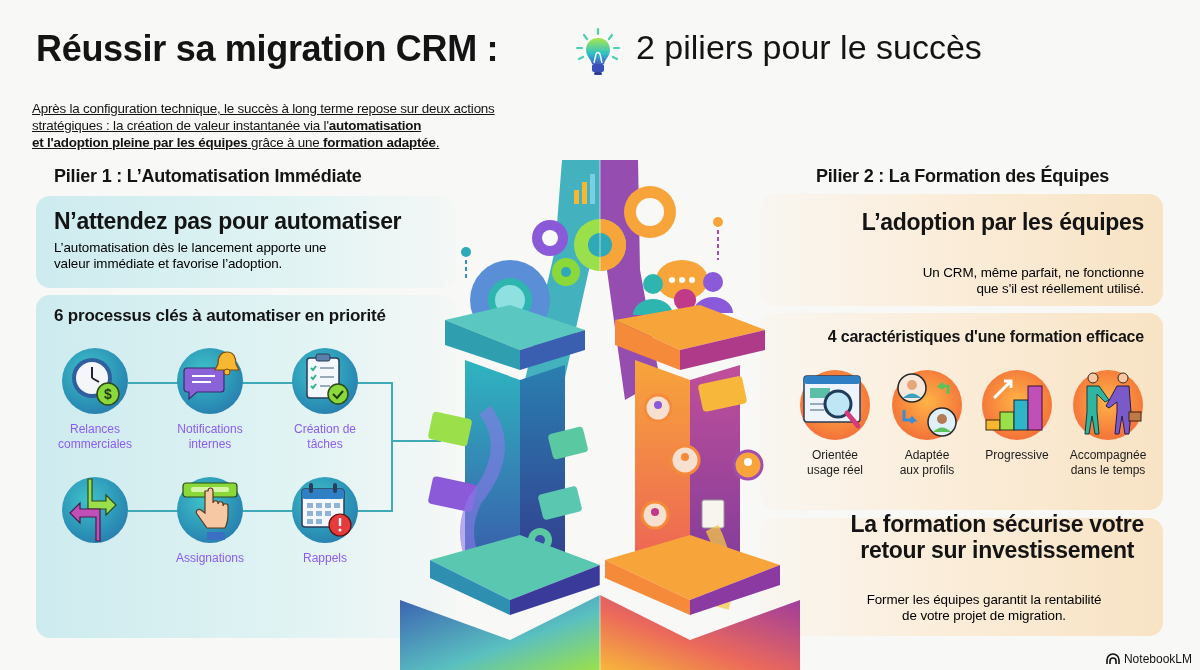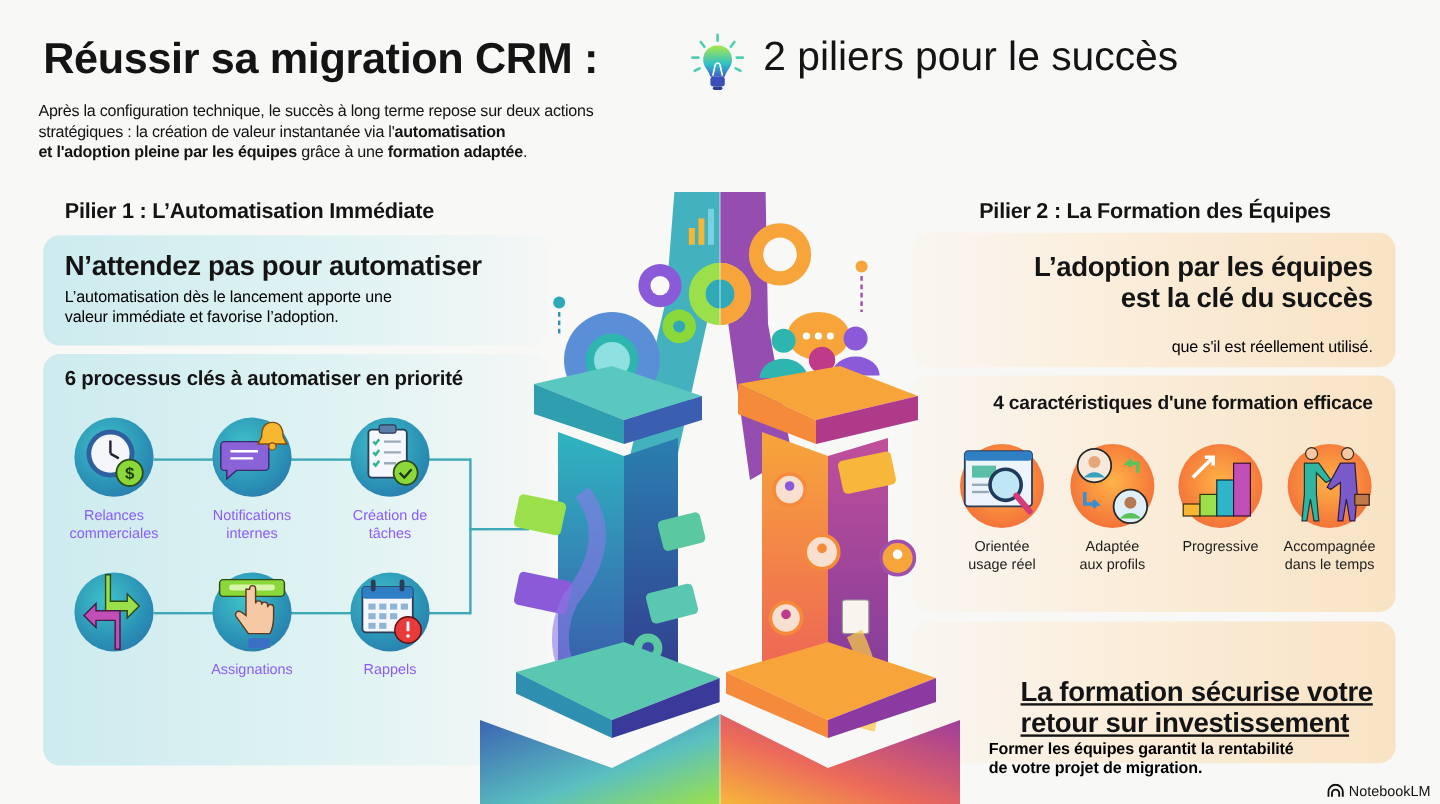--- a/index.html
+++ b/index.html
@@ -3,21 +3,21 @@
 <meta charset="utf-8">
 <style>
   * { box-sizing: border-box; margin: 0; padding: 0; }
   html, body { width: 1200px; height: 670px; overflow: hidden; }
   body { background: #f8f8f6; font-family: "Liberation Sans", sans-serif; color: #141414; position: relative; }
 
   .title { position: absolute; left: 36px; top: 28px; font-size: 36px; font-weight: 700; letter-spacing: -0.3px; white-space: nowrap; }
   .title-2 { position: absolute; left: 636px; top: 28px; font-size: 34px; font-weight: 400; white-space: nowrap; }
   .bulb { position: absolute; left: 572px; top: 26px; width: 52px; height: 52px; }
 
-  .intro { position: absolute; left: 32px; top: 84px; width: 500px; font-size: 13.4px; line-height: 17px; letter-spacing: -0.2px; }
+  .intro { position: absolute; left: 32px; top: 100px; width: 500px; font-size: 13.4px; line-height: 17px; letter-spacing: -0.2px; text-decoration: underline; }
   .intro b { font-weight: 700; }
 
   .pillar-head { position: absolute; font-size: 18px; font-weight: 700; white-space: nowrap; letter-spacing: -0.2px; }
   .ph1 { left: 54px; top: 166px; }
   .ph2 { left: 816px; top: 166px; }
 
   .panel-l { position: absolute; border-radius: 14px; background: linear-gradient(90deg, #cdebef 0%, #e0f3f3 60%, rgba(236,246,246,0.3) 100%); }
   .pl1 { left: 36px; top: 196px; width: 420px; height: 92px; }
   .pl2 { left: 36px; top: 295px; width: 420px; height: 343px; }
 
@@ -29,22 +29,22 @@
   .h-big { position: absolute; font-size: 23px; font-weight: 700; letter-spacing: -0.3px; line-height: 26px; }
   .sub { position: absolute; font-size: 13.4px; line-height: 16px; color: #000000; letter-spacing: -0.1px; }
 
   .l-h1 { left: 54px; top: 208px; text-align: right; }
   .l-s1 { left: 54px; top: 240px; width: 300px; }
   .l-h2 { position: absolute; left: 54px; top: 306px; font-size: 17px; font-weight: 700; letter-spacing: -0.2px; }
 
   .r-h1 { right: 56px; top: 209px; text-align: right; }
   .r-s1 { right: 56px; top: 265px; text-align: right; width: 300px; }
   .r-h2 { position: absolute; right: 56px; top: 328px; font-size: 16px; font-weight: 700; letter-spacing: -0.2px; white-space: nowrap; }
-  .r-h3 { right: 56px; top: 563px; text-align: left; text-decoration: underline; }
-  .r-s3 { right: 56px; top: 616px; text-align: left; width: 320px; font-weight: bold; }
+  .r-h3 { right: 56px; top: 511px; text-align: center; }
+  .r-s3 { right: 56px; top: 592px; text-align: center; width: 320px; }
 
   .proc { position: absolute; width: 110px; text-align: center; }
   .proc .circ { width: 66px; height: 66px; border-radius: 50%; margin: 0 auto; background: radial-gradient(circle at 40% 35%, #3fc2c9 0%, #2a8fb5 60%, #2a6aa6 100%); position: relative; overflow: visible; }
   .proc .lbl { font-size: 12px; line-height: 15px; margin-top: 8px; color: #8b5cf6; }
   .proc svg { position: absolute; left: 0; top: 0; }
 
   .feat { position: absolute; width: 90px; text-align: center; }
   .feat .circ { width: 70px; height: 70px; border-radius: 50%; margin: 0 auto; background: radial-gradient(circle at 50% 45%, #ffb347 0%, #f57a3a 65%, #ef5f3a 100%); position: relative; }
   .feat .lbl { font-size: 12px; line-height: 15px; margin-top: 8px; color: #1c1c1c; }
   .feat svg { position: absolute; left: 0; top: 0; }
@@ -182,22 +182,22 @@
         <circle cx="48" cy="53" r="1.5" fill="#fff"></circle>
     </svg>
   </div>
   <div class="lbl"><span>Rappels</span></div>
 </div>
 
 <div class="panel-r pr1"></div>
 <div class="panel-r pr2"></div>
 <div class="panel-r pr3"></div>
 
-<div class="h-big r-h1"><span>L’adoption par les équipes</span><br><span>est la clé du succès</span></div>
-<div class="sub r-s1"><br><span>que s'il est réellement utilisé.</span></div>
+<div class="h-big r-h1"><span>L’adoption par les équipes</span><br></div>
+<div class="sub r-s1"><span>Un CRM, même parfait, ne fonctionne</span><br><span>que s'il est réellement utilisé.</span></div>
 <div class="r-h2">4 caractéristiques d'une formation efficace</div>
 
 <div class="feat" style="left:790px; top:370px;">
   <div class="circ">
     <svg width="70" height="70" viewBox="0 0 70 70">
       <rect x="4" y="6" width="56" height="46" rx="3" fill="#eef4fb" stroke="#2a3d5a" stroke-width="1.5"></rect>
       <rect x="4" y="6" width="56" height="8" rx="3" fill="#2f7fc4"></rect>
       <rect x="10" y="18" width="20" height="10" fill="#5bbfa8"></rect>
         <line x1="10" y1="34" x2="26" y2="34" stroke="#9ab" stroke-width="2"></line>
         <line x1="10" y1="40" x2="24" y2="40" stroke="#9ab" stroke-width="2"></line>

